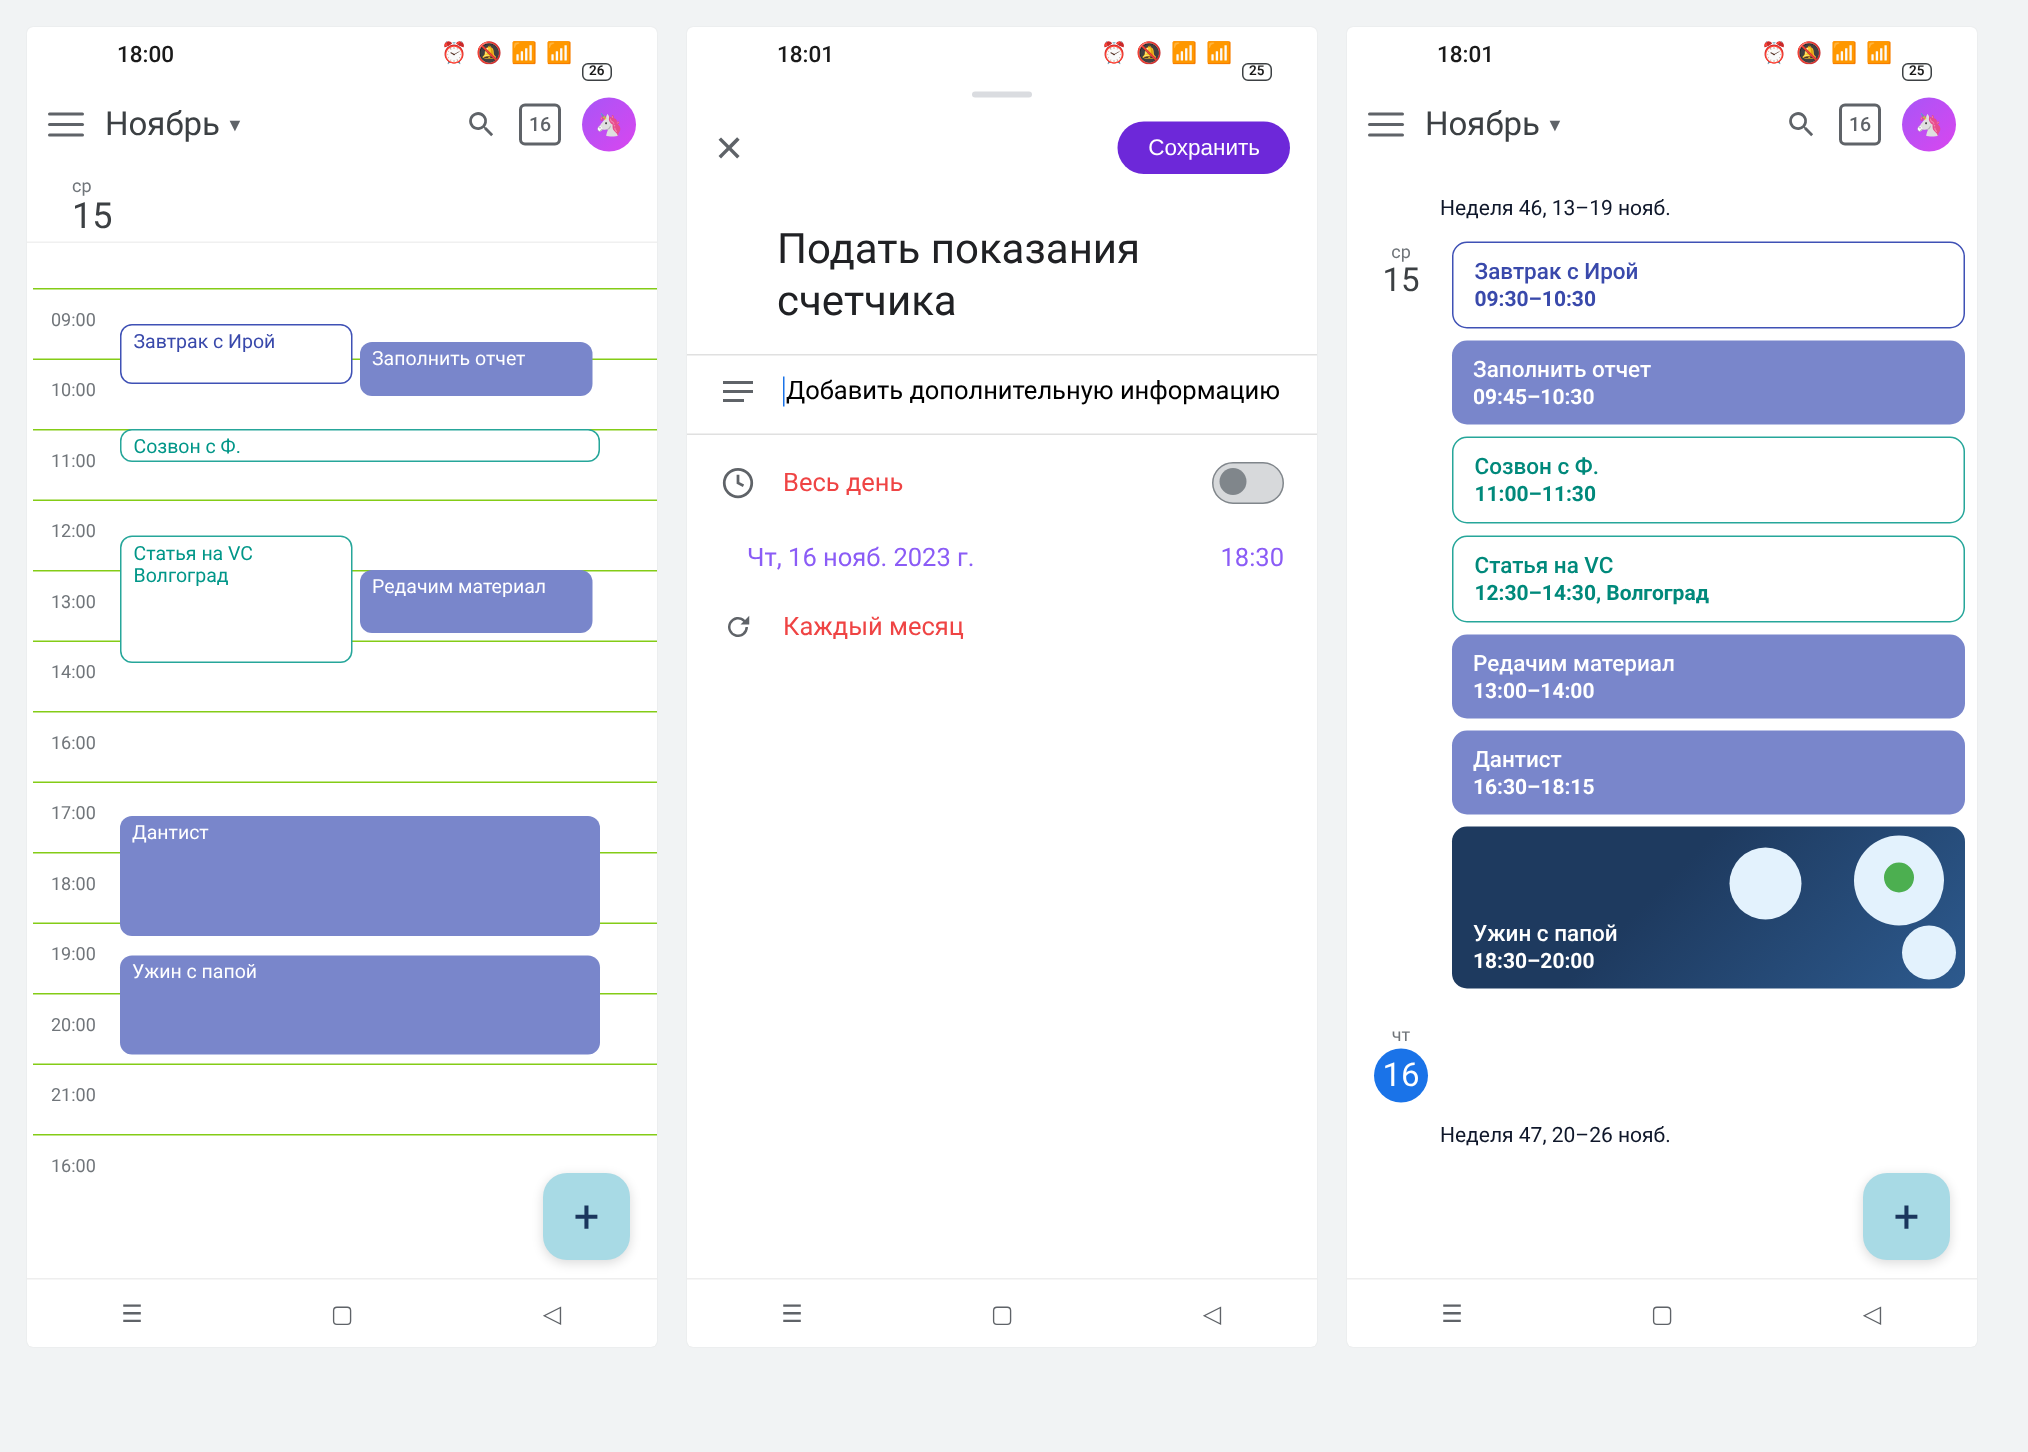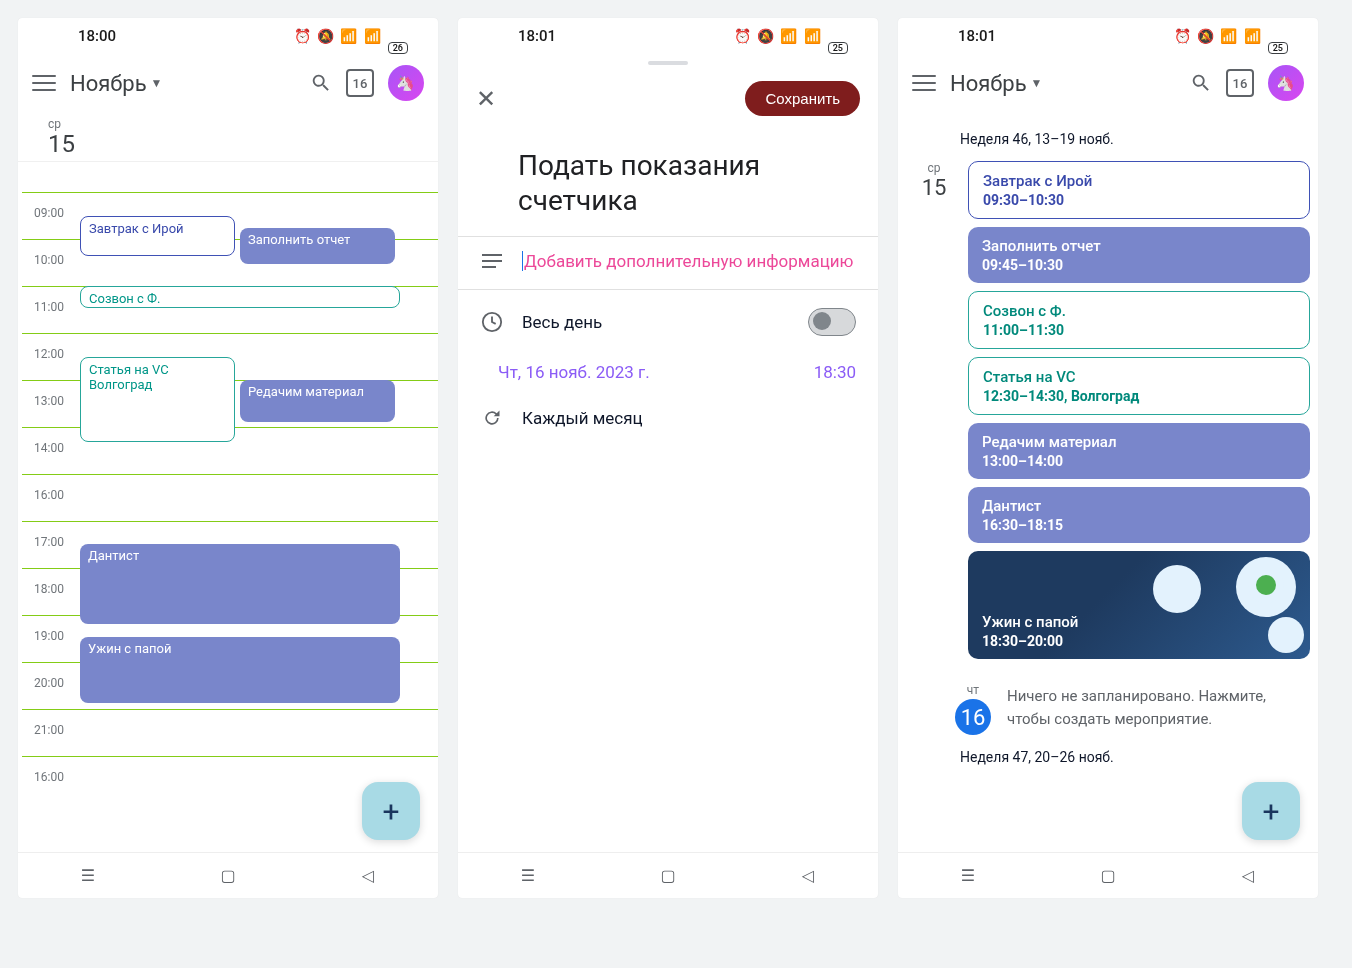--- a/index.html
+++ b/index.html
@@ -63,27 +63,27 @@
   .ev { position: absolute; border-radius: 8px; padding: 4px 8px; font-size: 13px; overflow: hidden;}
   .ev-solid { background: #7986cb; color: #fff;}
   .ev-outline-blue { border: 1.5px solid #3f51b5; color: #3949ab; background: #fff;}
   .ev-outline-teal { border: 1.5px solid #26a69a; color: #009688; background: #fff;}
   .fab { position: absolute; bottom: 58px; right: 18px; width: 58px; height: 58px; border-radius: 16px; background: #a8dae5; display: flex; align-items: center; justify-content: center; font-size: 30px; color: #1a365d; box-shadow: 0 2px 8px rgba(0,0,0,0.15); cursor: pointer;}
   .navbar { height: 46px; display: flex; justify-content: space-around; align-items: center; border-top: 1px solid #eee; color: #5f6368;}
   .navbar .navbtn { width: 22px; height: 22px; display: flex; align-items: center; justify-content: center;}
   
   .p2-top { display: flex; align-items: center; padding: 16px 18px;}
   .close-x { font-size: 24px; color: #5f6368; cursor: pointer;}
-  .save-btn { background: #7f1d1d; color: #fff; border-radius: 20px; padding: 9px 20px; font-size: 15px; font-weight: 500; border: none; cursor: pointer;}
+  .save-btn { background: #6d28d9; color: #fff; border-radius: 20px; padding: 9px 20px; font-size: 15px; font-weight: 500; border: none; cursor: pointer;}
   .drag-handle { width: 40px; height: 4px; background: #dadce0; border-radius: 3px; margin: 8px auto 0;}
   .title-input { font-size: 28px; color: #202124; padding: 16px 24px 18px 60px; font-weight: 400; line-height: 1.25; border-bottom: 1px solid #e0e0e0;}
   .form-row { display: flex; align-items: center; padding: 14px 22px; gap: 18px;}
   .form-icon { width: 24px; display: flex; justify-content: center; color: #5f6368;}
-  .form-text { font-size: 17px; color: #ec4899; flex: 1;}
-  .form-text-dark { color: #0f172a; font-size: 17px;}
+  .form-text { font-size: 17px; color: #000000; flex: 1;}
+  .form-text-dark { color: #ef4444; font-size: 17px;}
   .cursor-mark { border-left: 1.5px solid #1a73e8; padding-left: 1px;}
   .toggle { width: 48px; height: 28px; background: #d7d9db; border-radius: 20px; position: relative; border: 1.5px solid #80868b;}
   .toggle::after { content: ""; position: absolute; width: 18px; height: 18px; background: #80868b; border-radius: 50%; top: 3px; left: 4px;}
   .time-row { display: flex; padding: 12px 22px 12px 40px; justify-content: space-between; font-size: 17px; color: #8b5cf6;}
   
   .week-label { font-size: 14px; color: #0f172a; padding: 18px 0 14px 62px;}
   .sched-day { display: flex; gap: 14px; padding: 0 8px 0 16px;}
   .sched-date { width: 40px; text-align: center;}
   .sched-date .wd { font-size: 12px; color: #70757a;}
   .sched-date .dn { font-size: 22px; color: #3c4043;}
@@ -332,27 +332,24 @@
         <div class="card card-img">
           <div class="plate p1"></div>
             <div class="plate p2"></div>
             <div class="plate p3"></div>
             <div class="food"></div>
           <div class="card-title">Ужин с папой</div>
           <div class="card-sub">18:30–20:00</div>
         </div>
       </div>
     </div>
-    <div class="sched-day" style="margin-top:24px;margin-left:39px;">
+    <div class="sched-day" style="margin-top:24px;">
       <div class="sched-date sel">
         <div class="wd">чт</div>
         <div class="dn">16</div>
-      </div>
-      <div class="sched-events">
-        <div class="empty-text">Ничего не запланировано. Нажмите, чтобы создать мероприятие.</div>
       </div>
     </div>
     <div class="week-label" style="padding-top:14px;">Неделя 47, 20–26 нояб.</div>
   </div>
   <div class="fab">+</div>
   <div class="navbar">
     <div class="navbtn">☰</div>
     <div class="navbtn">▢</div>
     <div class="navbtn">◁</div>
   </div>

